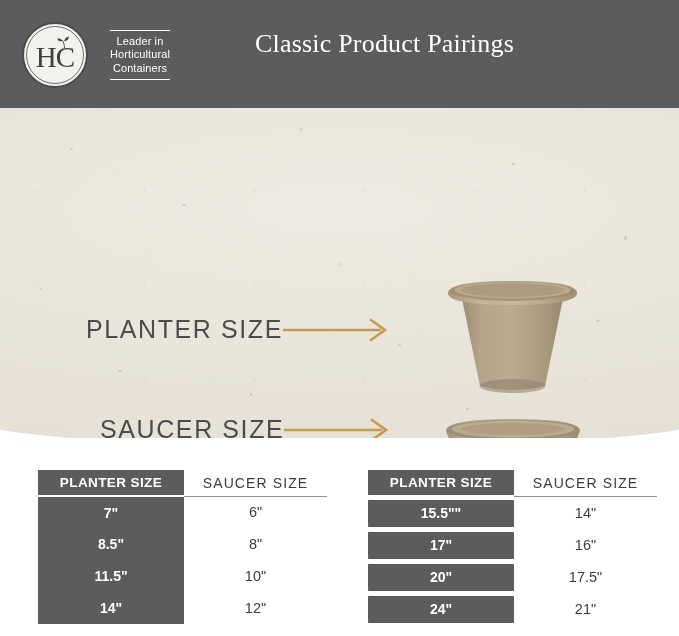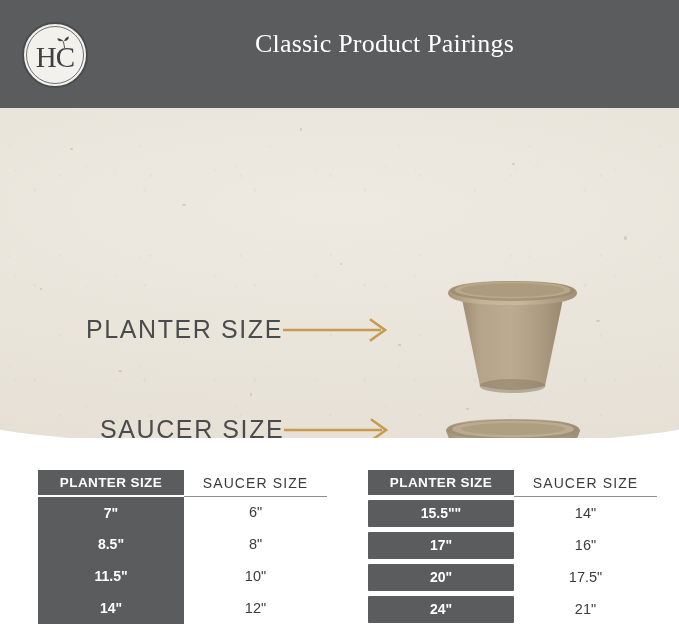--- a/index.html
+++ b/index.html
@@ -256,20 +256,25 @@
         <div class="logo-ring-outer"></div>
         <div class="logo-ring-inner"></div>
         <div class="logo-letters">HC</div>
         <svg class="logo-leaves" viewBox="0 0 20 14">
           <path d="M9.5 13 C9.2 9.5 8.6 7 7.4 5.2" stroke="#3f4042" stroke-width="0.9" fill="none"></path>
           <path d="M7.6 5.4 C5.2 3.4 3.4 3.2 2.2 3.6 C3.0 6.0 5.0 7.0 7.6 5.4 Z" fill="#3f4042"></path>
           <path d="M9.0 6.2 C10.0 3.2 12.0 1.8 13.8 1.6 C13.9 4.4 12.2 6.2 9.0 6.2 Z" fill="#3f4042"></path>
         </svg>
       </div>
 
+      <div class="logo-tagline">
+        <div>Leader in</div>
+        <div>Horticultural</div>
+        <div>Containers</div>
+      </div>
 
     </div>
 
     <div class="header-title">Classic Product Pairings</div>
   </div>
 
   <div class="hero">
     <div class="hero-bg"></div>
 
     <div class="hero-speck" style="left:70px;  top:40px;  width:3px; height:2px;"></div>

